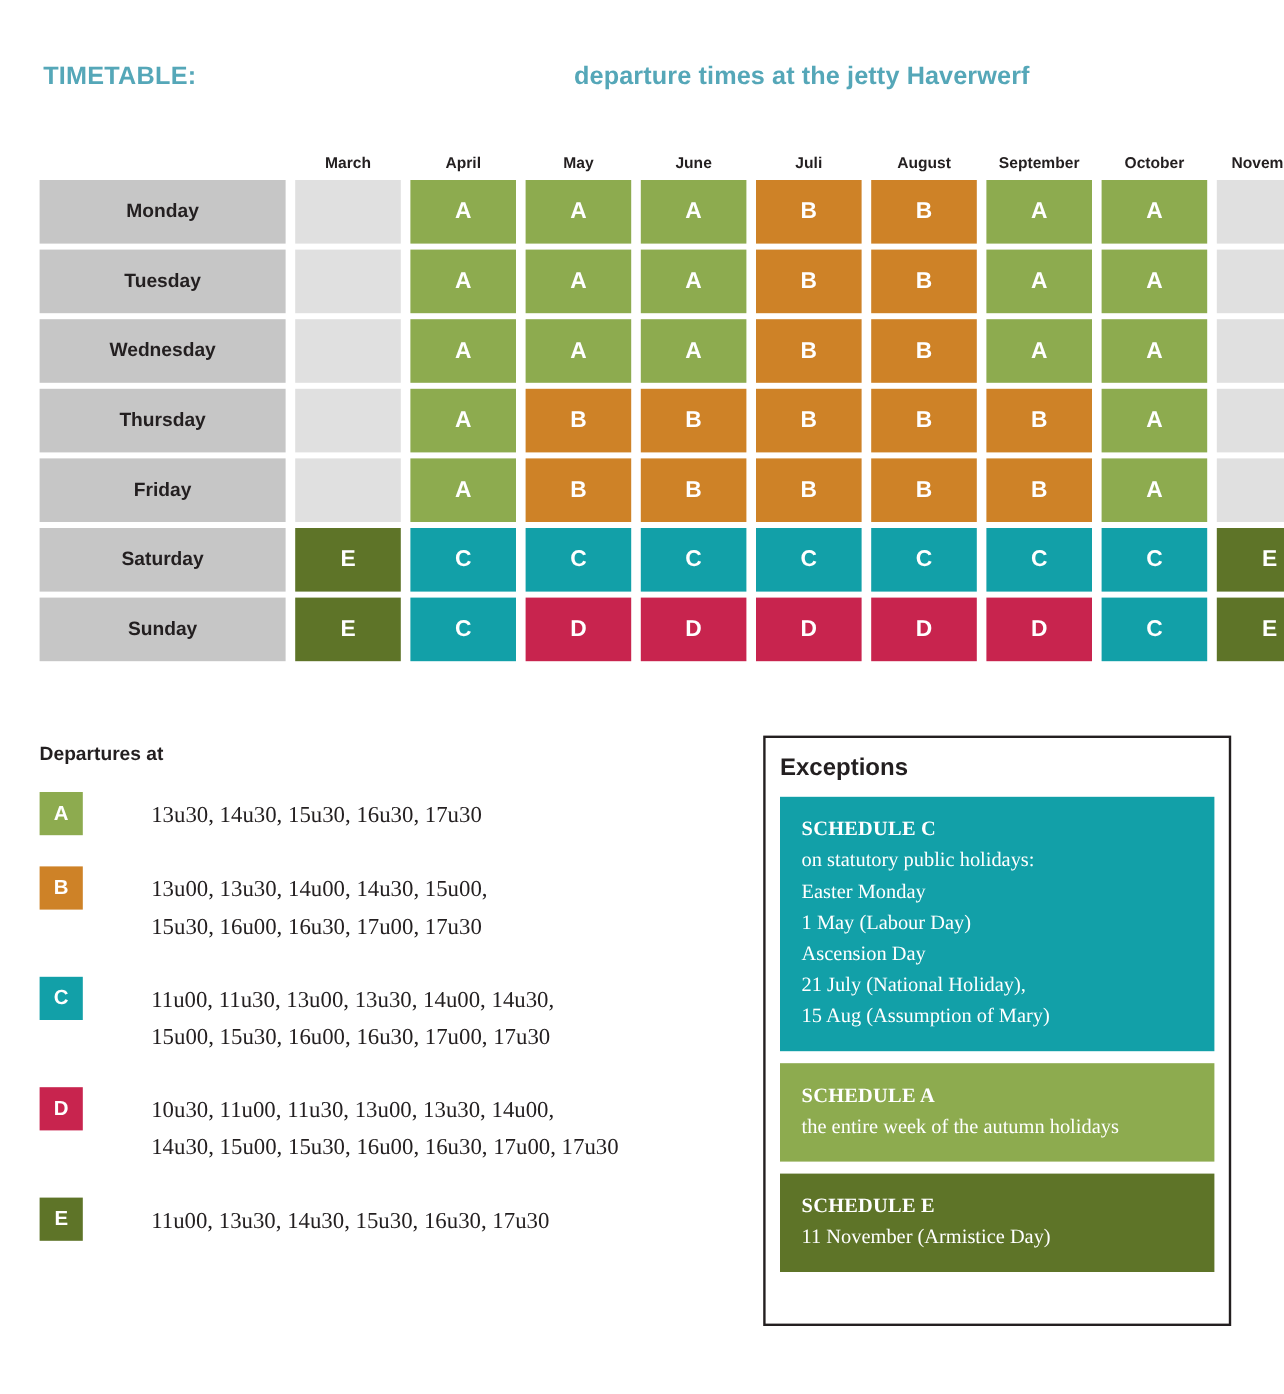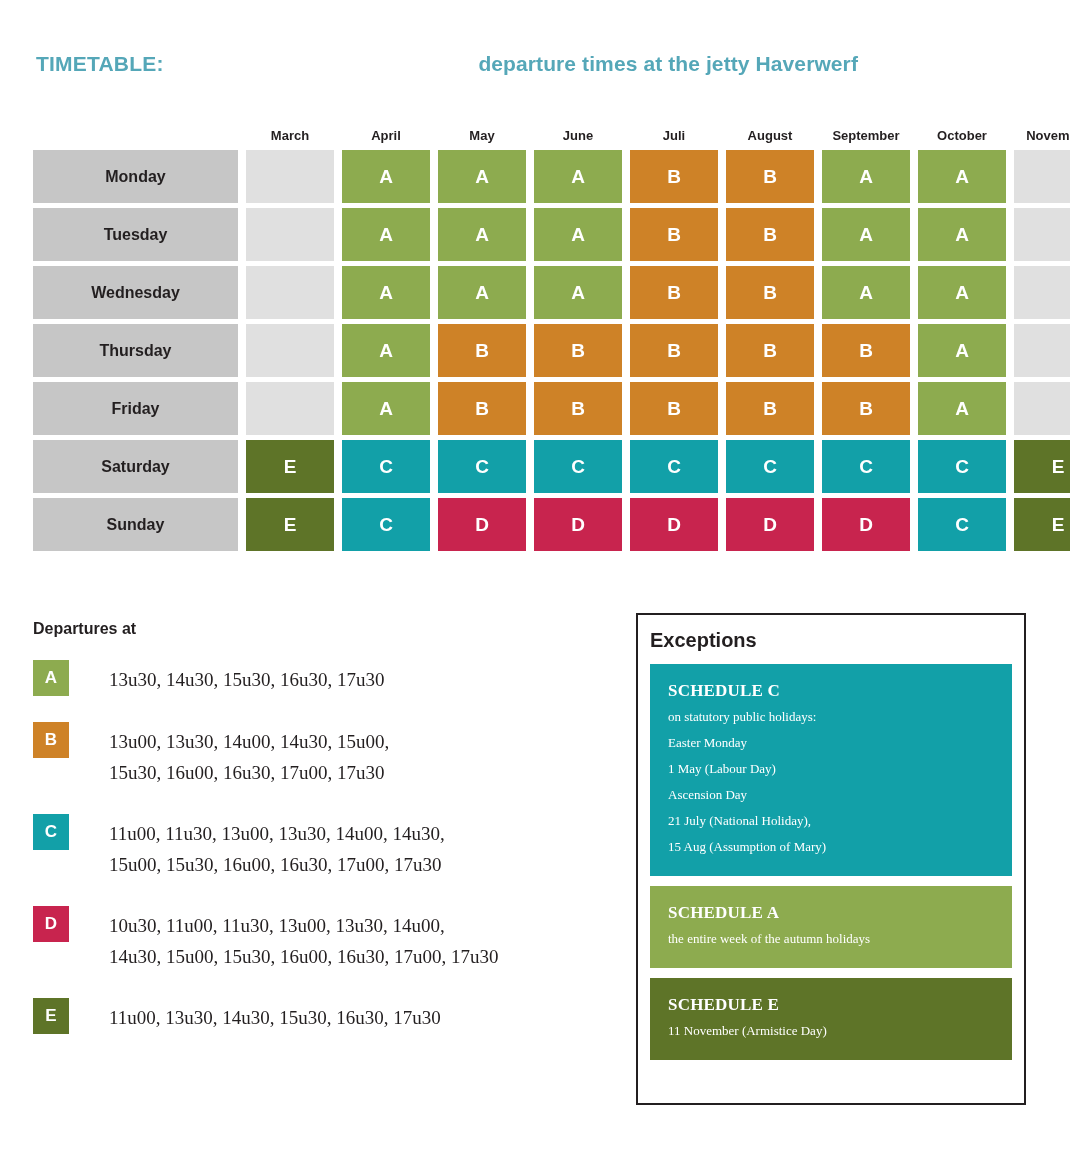--- a/index.html
+++ b/index.html
@@ -136,21 +136,21 @@
     font-size: 17px;
     font-weight: bold;
     color: #ffffff;
   }
   .dep-badge.sA { background: #8dab4f; }
   .dep-badge.sB { background: #ce8227; }
   .dep-badge.sC { background: #12a0a8; }
   .dep-badge.sD { background: #c8244e; }
   .dep-badge.sE { background: #5e7428; }
   .dep-times {
-    margin-left: 40px;
+    margin-left: 57px;
     font-family: "Liberation Serif", serif;
     font-size: 19px;
     line-height: 31px;
     color: #231f20;
     padding-top: 4px;
   }
   .dep-times .tline { display: block; white-space: nowrap; }
 
   
   .exceptions {
@@ -179,21 +179,21 @@
   .exc-box.sA { background: #8dab4f; }
   .exc-box.sE { background: #5e7428; }
   .exc-heading {
     font-size: 17px;
     font-weight: bold;
     line-height: 26px;
     letter-spacing: 0.2px;
   }
   .exc-line {
     display: block;
-    font-size: 13px;
+    font-size: 17px;
     line-height: 26px;
     white-space: nowrap;
   }
 </style>
 </head>
 <body>
 
 <div class="header">
   <div class="header-title">TIMETABLE:</div>
   <div class="header-subtitle">departure times at the jetty Haverwerf</div>

